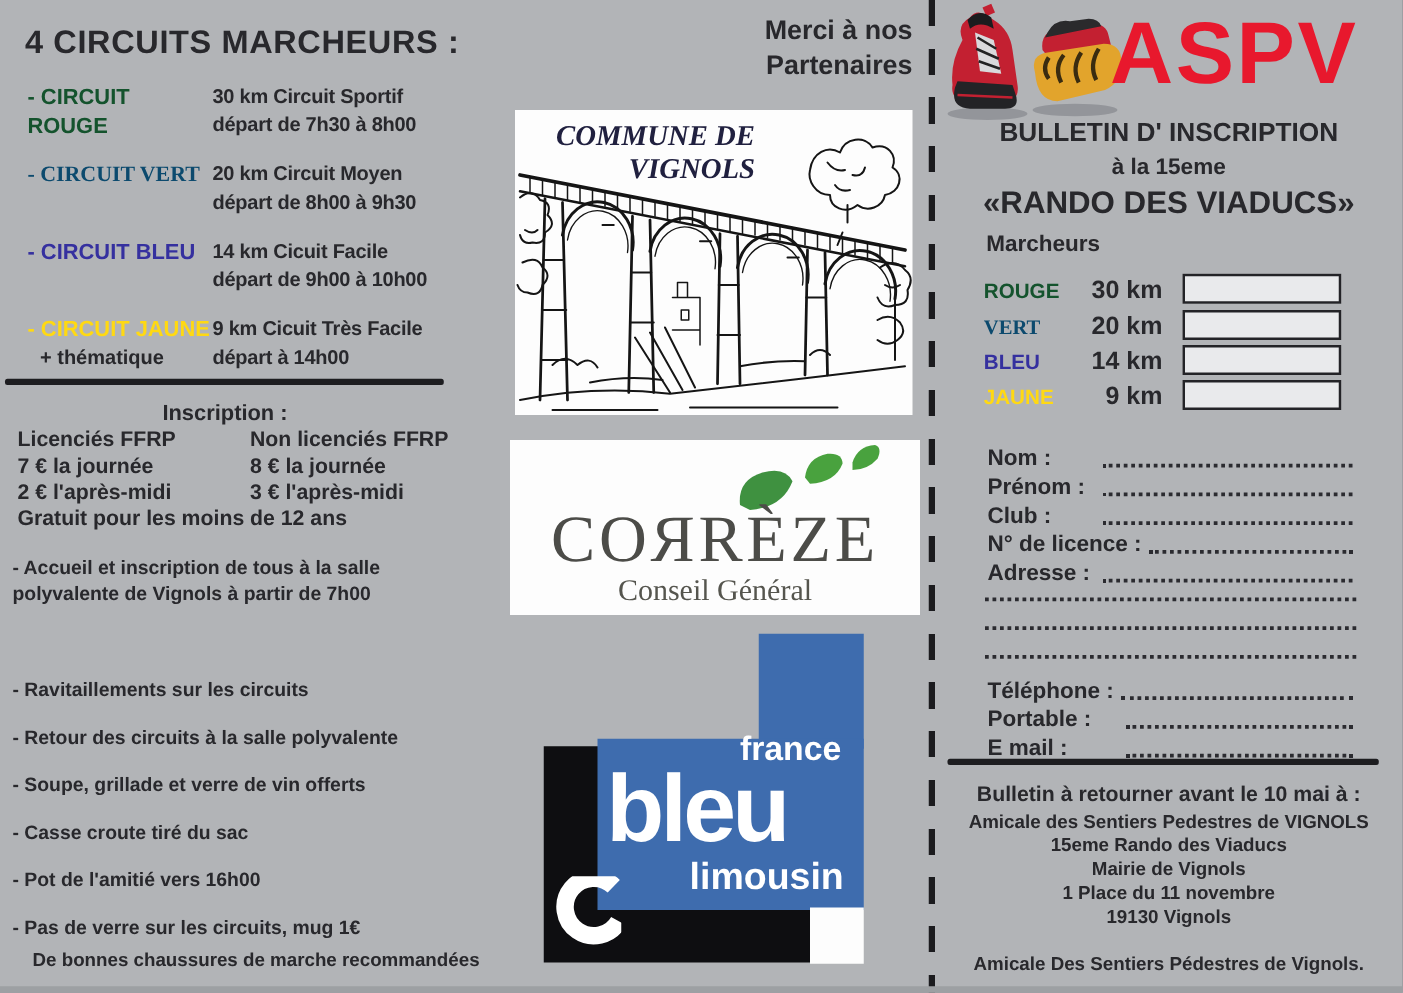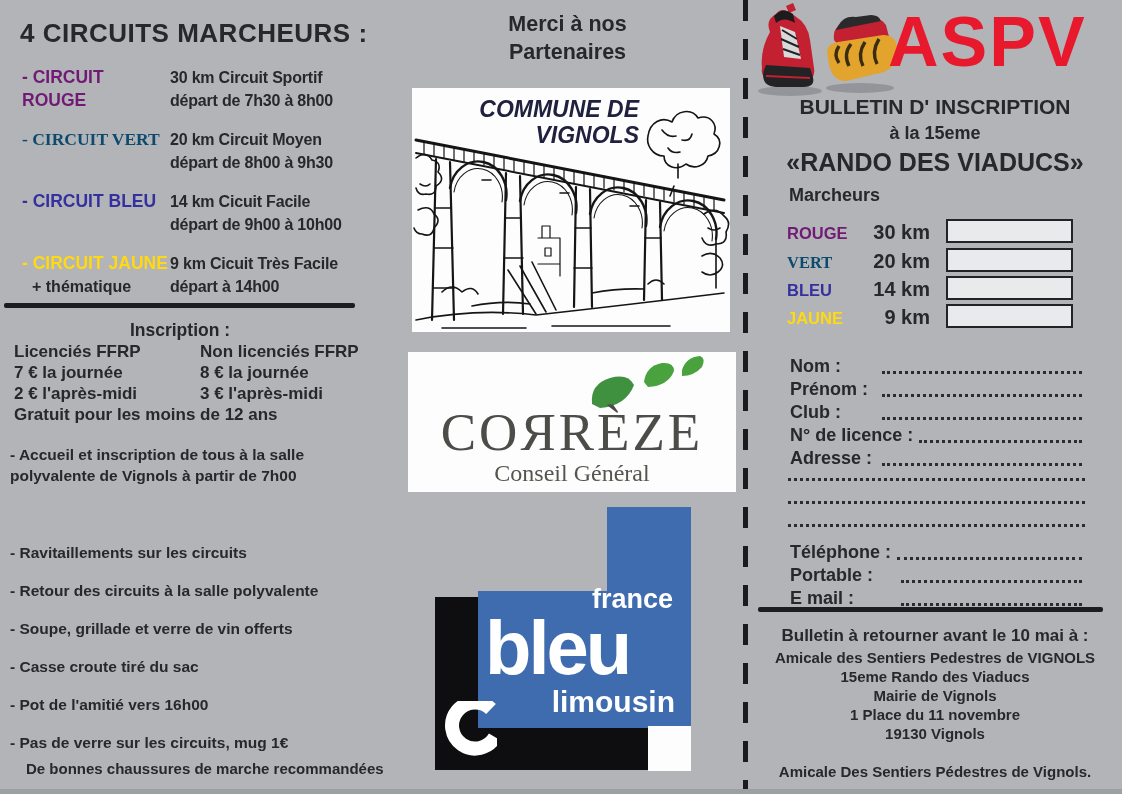--- a/index.html
+++ b/index.html
@@ -3,44 +3,44 @@
 <meta charset="utf-8">
 <style>
   * { margin:0; padding:0; box-sizing:border-box; }
   html,body { background:#8e9093; }
   .page {
     position:relative; width:1122px; height:794px; overflow:hidden;
     background:#b2b4b7; color:#28282c;
     font-family:"Liberation Sans", sans-serif; font-weight:700;
   }
   .abs { position:absolute; }
-  .c-red    { color:#701a75; }
+  .c-red    { color:#14532d; }
   .c-green  { color:#0c4a6e;font-family:Liberation Serif, serif; }
   .c-blue   { color:#35309f; }
   .c-yellow { color:#ffd912; }
   .hr { position:absolute; height:5px; background:#1d1d20; border-radius:2px; }
 
   
   .left-title { left:20px; top:18px; font-size:26px; letter-spacing:.5px; }
   .circ-row { position:absolute; left:22px; width:340px; display:flex; line-height:23px; }
   .circ-label-wrap { width:148px; font-size:17.5px; }
   .circ-extra { color:#28282c; font-size:16px; padding-left:10px; }
   .circ-desc { font-size:16px; letter-spacing:-0.2px; }
   .insc-head { left:0; width:360px; top:320px; font-size:17.5px; text-align:center; }
   .fee { font-size:17px; }
   .bullet { position:absolute; left:10px; width:350px; font-size:15.5px; line-height:21px; }
   .footnote { left:26px; top:760px; font-size:15px; }
 
   
-  .mid-head { left:405px; width:325px; font-size:21.5px; text-align:center; }
+  .mid-head { left:405px; width:325px; font-size:21.5px; text-align:right; }
   .logo-box { position:absolute; background:#fdfdfd; }
   .vignols-box { left:412px; top:88px; width:318px; height:244px; }
   .vignols-caption { position:absolute; left:0; top:8px; width:192px; text-align:right;
-    font-family:Liberation Sans, sans-serif; font-style:italic; font-weight:700;
-    color:#20203f; font-size:23px; line-height:26px;margin-left:35px; }
+    font-family:Liberation Serif, serif; font-style:italic; font-weight:700;
+    color:#20203f; font-size:23px; line-height:26px; }
   .correze-box { left:408px; top:352px; width:328px; height:140px; }
   .correze-name { position:absolute; left:0; right:0; top:50px; text-align:center;
     font-family:"Liberation Serif", serif; font-weight:400; color:#4c4c48;
     font-size:53px; letter-spacing:3px; }
   .correze-sub { position:absolute; left:0; right:0; top:108px; text-align:center;
     font-family:"Liberation Serif", serif; font-weight:400; color:#55554e; font-size:24px; }
   .fbl { left:435px; top:505px; width:256px; height:266px; position:absolute; }
   .fbl-black { position:absolute; left:0; top:92px; width:216px; height:173px; background:#0e0e11; }
   .fbl-strip { position:absolute; left:172px; top:2px; width:84px; height:92px; background:#3e6cae; }
   .fbl-blue  { position:absolute; left:43px; top:86px; width:213px; height:137px; background:#3e6cae; }

